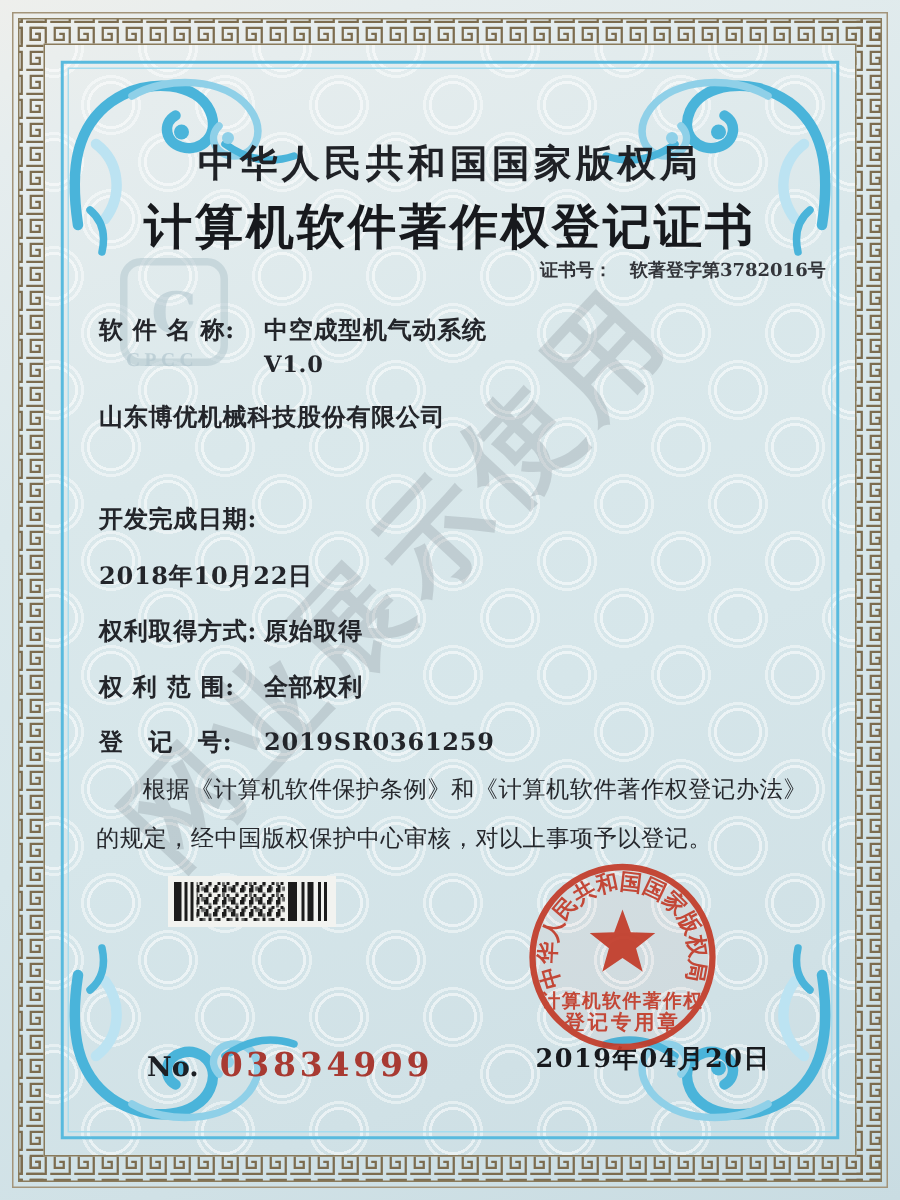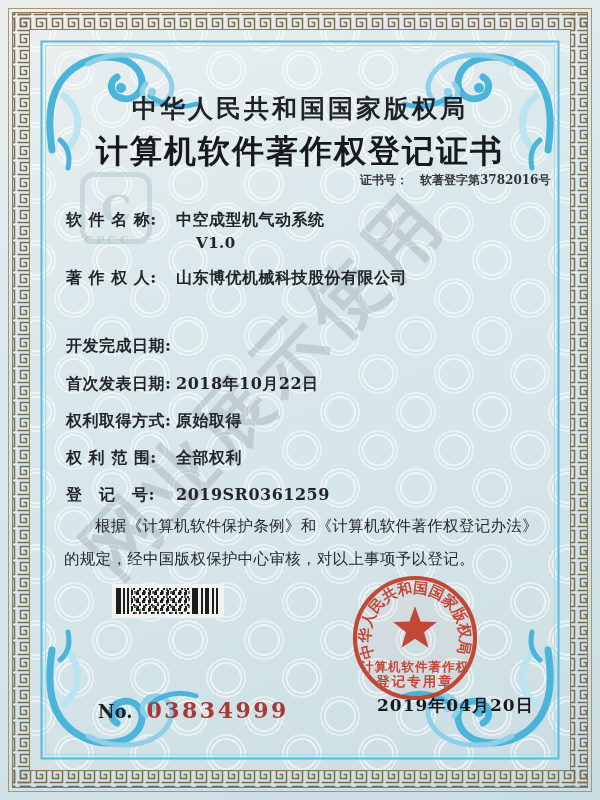--- a/index.html
+++ b/index.html
@@ -46,31 +46,31 @@
     position:absolute;left:360px;top:172px;z-index:4;font-size:12px;color:#33353a;
     font-weight:600;white-space:nowrap;
   }
   .cert-no .val{margin-left:12px;}
   .field{
     position:absolute;left:66px;right:56px;z-index:4;display:flex;align-items:flex-start;
     font-size:16px;color:#23252a;font-weight:600;
   }
   .field .lab{width:110px;flex:none;letter-spacing:.5px;}
   .field .val{flex:1;letter-spacing:.5px;}
-  .val2{display:block;margin-top:3px;font-size:15px;margin-left:20px;}
+  .val2{display:block;margin-top:3px;font-size:15px;}
   .statement{
     position:absolute;left:64px;right:62px;top:510px;z-index:4;
     font-size:15.5px;line-height:33px;color:#26282d;text-indent:2em;
     font-weight:500;letter-spacing:.3px;text-align:justify;
   }
   .barcode{position:absolute;left:112px;top:584px;z-index:4;}
   .seal{position:absolute;left:340px;top:563px;z-index:6;opacity:.92;}
   .seal-date{
     position:absolute;left:357px;top:694px;z-index:5;font-size:17px;font-weight:bold;
-    color:#17191d;letter-spacing:1px;white-space:nowrap;margin-left:20px;
+    color:#17191d;letter-spacing:1px;white-space:nowrap;
   }
   .serial{position:absolute;left:98px;top:697px;z-index:4;white-space:nowrap;}
   .serial .no{font-size:18px;font-weight:bold;color:#1d1f24;}
   .serial .num{font-size:22px;margin-left:14px;letter-spacing:2.5px;color:#a83a32;font-weight:600;}
 </style>
 </head>
 <body>
 
 <div class="page">
 
@@ -135,30 +135,28 @@
 
   <div class="field" style="top:210px">
     <span class="lab">软 件 名 称:</span>
     <span class="val">
       <span>中空成型机气动系统</span>
       <span class="val2">V1.0</span>
     </span>
   </div>
 
   <div class="field" style="top:268px">
-    <span class="lab">著 作 权 人:</span>
     <span class="val">山东博优机械科技股份有限公司</span>
   </div>
 
   <div class="field" style="top:336px">
     <span class="lab">开发完成日期:</span>
   </div>
 
   <div class="field" style="top:374px">
-    <span class="lab">首次发表日期:</span>
     <span class="val">2018年10月22日</span>
   </div>
 
   <div class="field" style="top:411px">
     <span class="lab">权利取得方式:</span>
     <span class="val">原始取得</span>
   </div>
 
   <div class="field" style="top:448px">
     <span class="lab">权 利 范 围:</span>

